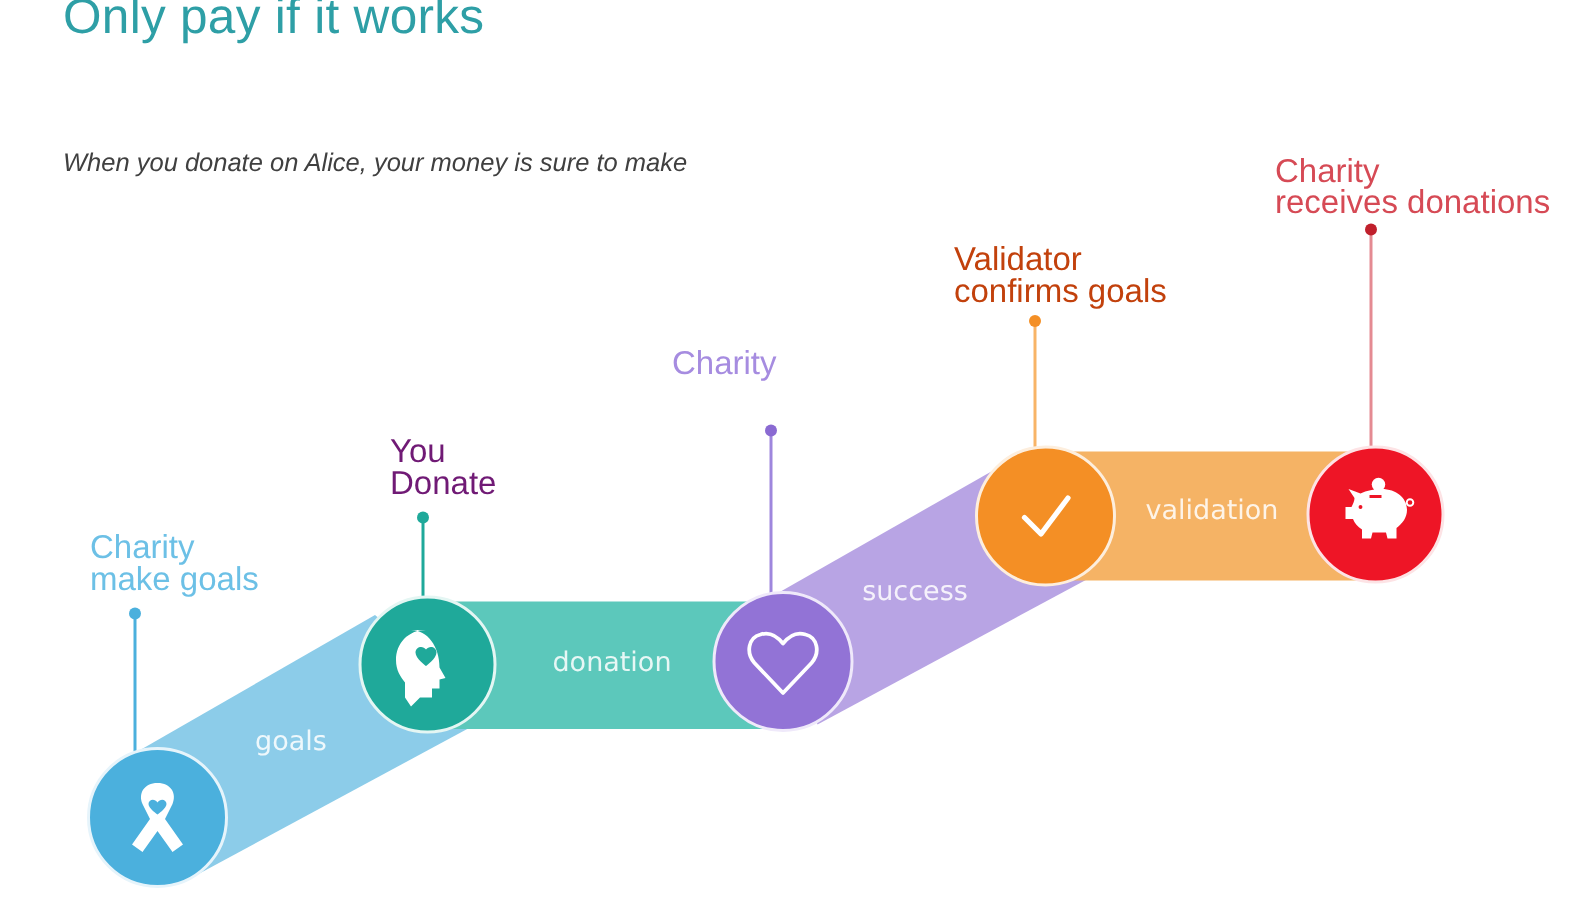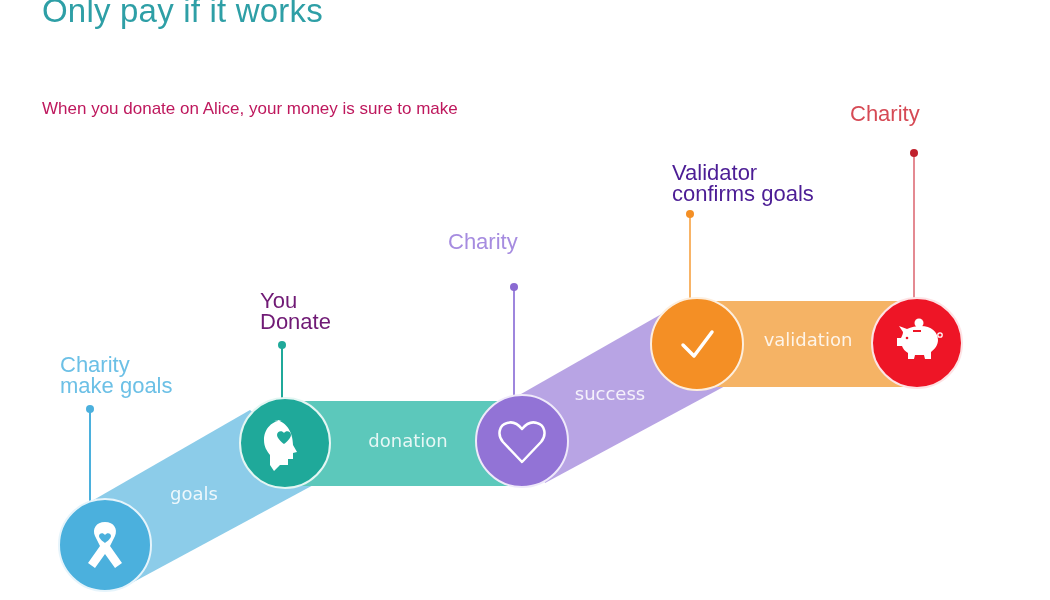--- a/index.html
+++ b/index.html
@@ -1,18 +1,18 @@
 <!DOCTYPE html>
 <html><head>
 <meta charset="utf-8">
 <style>
   html, body { margin: 0; padding: 0; background: #ffffff; }
   body { width: 1050px; height: 600px; position: relative; overflow: hidden; font-family: "Liberation Sans", sans-serif; }
   .title { position: absolute; left: 42px; top: -8px; font-size: 33px; color: #2e9fa6; font-weight: 400; letter-spacing: 0.2px; white-space: nowrap; }
-  .intro { position: absolute; left: 42px; top: 95px; font-size: 17px; line-height: 28px; color: #be185d; width: 520px; }
+  .intro { position: absolute; left: 42px; top: 95px; font-size: 17px; line-height: 28px; color: #404040; width: 520px; font-style: italic; }
   .intro div { white-space: nowrap; }
   svg.diagram { position: absolute; left: 0; top: 0; }
   .step-label { position: absolute; font-size: 22px; line-height: 21px; white-space: nowrap; }
   .band-label { font-family: "DejaVu Sans", sans-serif; font-size: 18px; fill: rgba(255,255,255,0.85); }
 </style>
 </head>
 <body>
 
 <div class="title">Only pay if it works</div>
 <div class="intro">
@@ -97,19 +97,20 @@
   <div>Charity</div>
   <div>make goals</div>
 </div>
 <div class="step-label" style="left:260px; top:290px; color:#701a75;">
   <div>You</div>
   <div>Donate</div>
 </div>
 <div class="step-label" style="left:448px; top:231px; color:#a68ce0;">
   <div>Charity</div>
 </div>
-<div class="step-label" style="left:636px; top:162px; color:#4c1d95;margin-left:36px;">
+<div class="step-label" style="left:636px; top:162px; color:#c2410c;">
   <div>Validator</div>
   <div>confirms goals</div>
 </div>
 <div class="step-label" style="left:850px; top:103px; color:#d64a55;">
   <div>Charity</div>
+  <div>receives donations</div>
 </div>
 
 </body></html>

